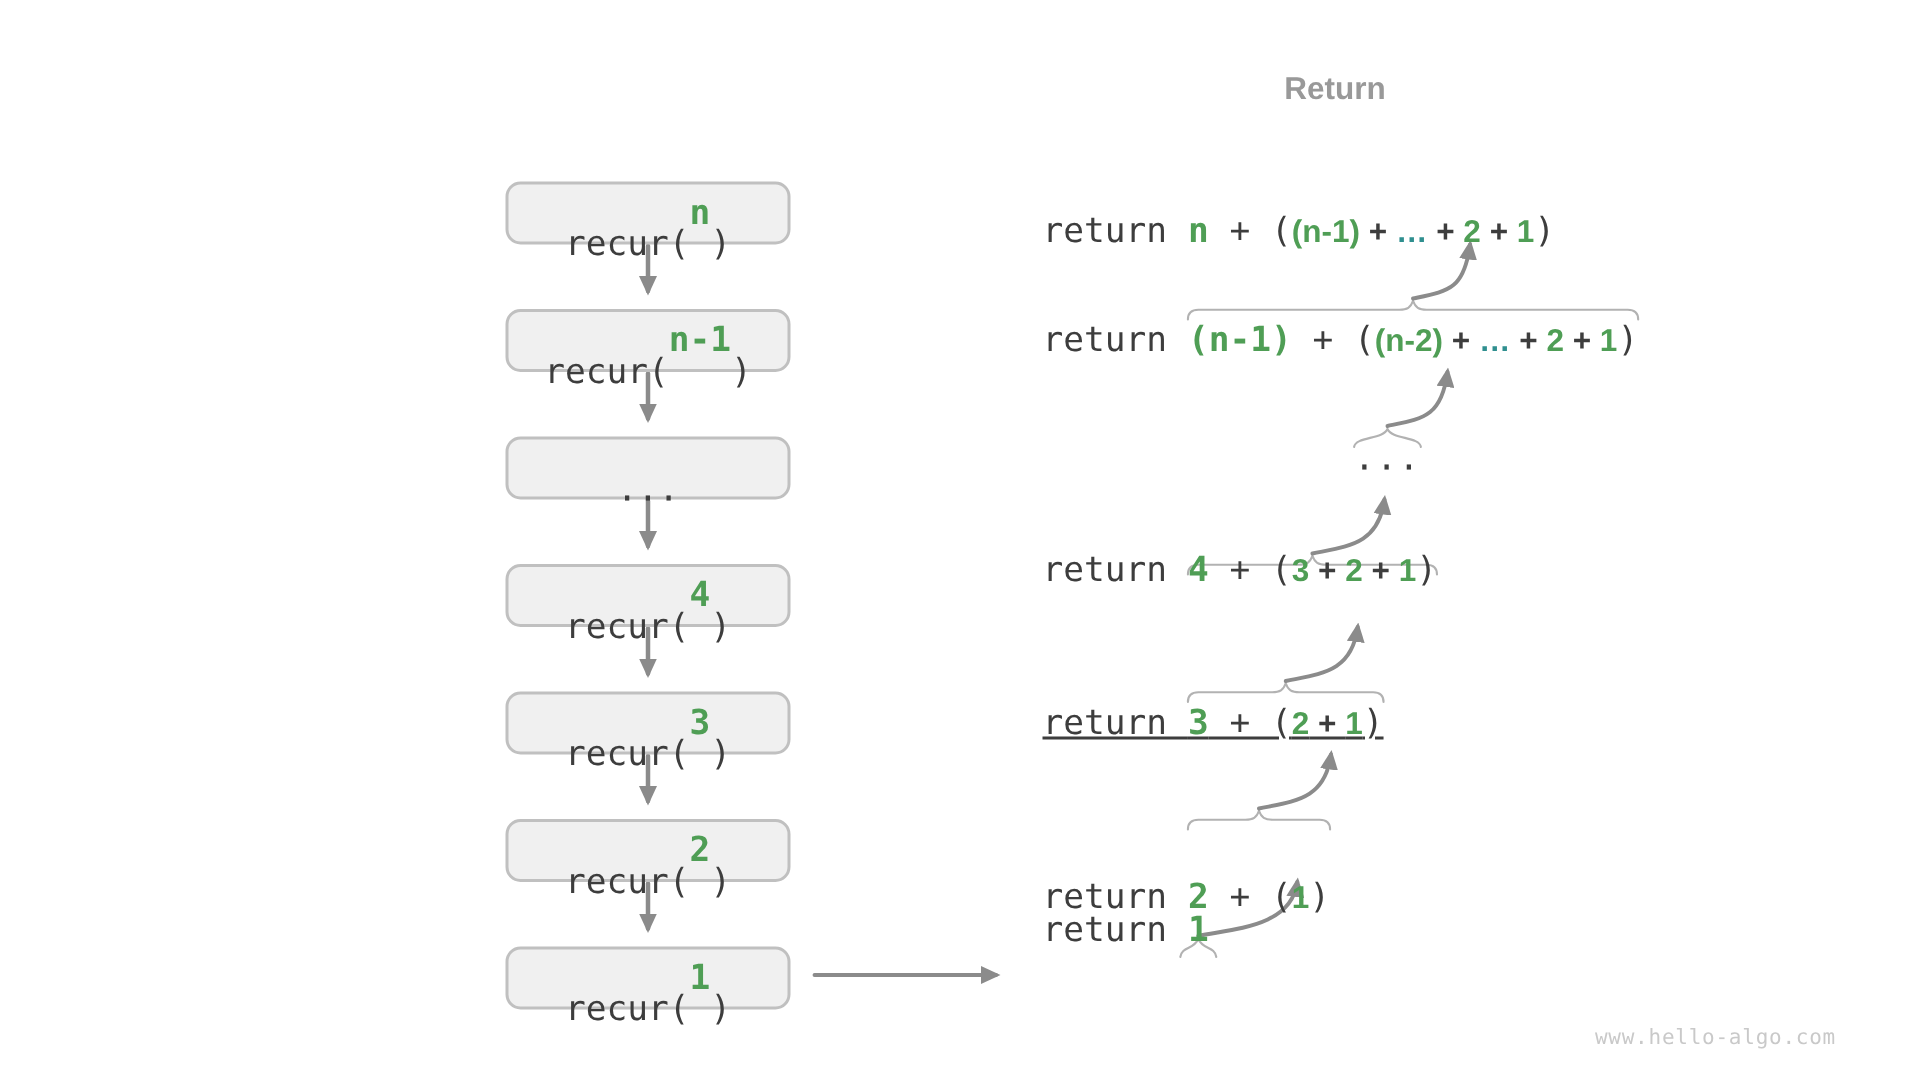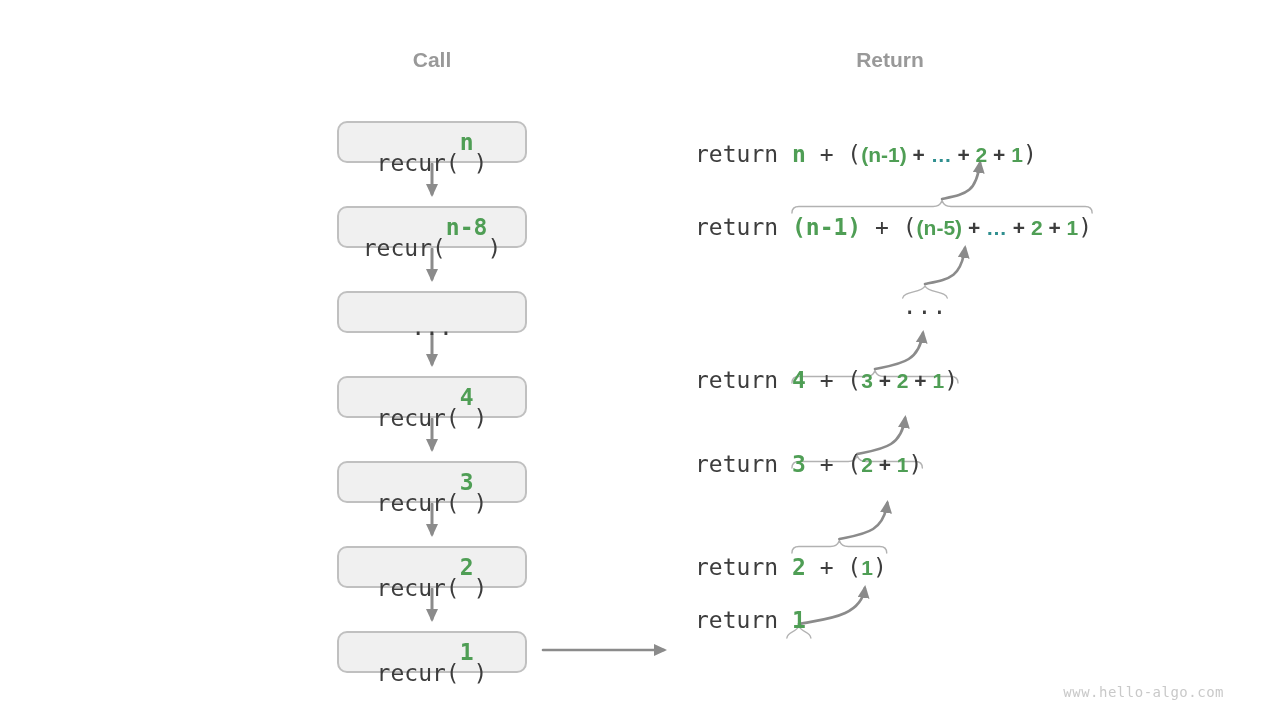--- a/index.html
+++ b/index.html
@@ -71,37 +71,36 @@
        L 830.3359375 546.5 C 835.3359375 546.5 837.8359375 545 839.3359375 540.5
        C 840.8359375 545 843.3359375 546.5 848.3359375 546.5
        L 879.734375 546.5 C 884.234375 546.5 886.734375 548.5 886.734375 553" fill="none" stroke-width="1.4" stroke-linecap="round" style="stroke: var(--brace);"></path>
       <path d="M 839.3359375 539 C 863.3359375 534 883.3359375 533 887.3359375 503" fill="none" stroke-width="2.6" stroke-linecap="round" marker-end="url(#ah)" style="stroke: var(--arrow);"></path>
       <path d="M 786.8671875 638 C 787.8671875 631 795.8671875 633 798.8671875 626
        C 801.8671875 633 809.8671875 631 810.8671875 638" fill="none" stroke-width="1.4" stroke-linecap="round" style="stroke: var(--brace);"></path>
       <path d="M 798.8671875 624 C 822.8671875 619 860.8671875 618 864.8671875 588" fill="none" stroke-width="2.6" stroke-linecap="round" marker-end="url(#ah)" style="stroke: var(--arrow);"></path>
       <path d="M 543 650 L 664 650" fill="none" stroke-width="2.6" stroke-linecap="round" marker-end="url(#ah)" style="stroke: var(--arrow);"></path>
     </svg>
 
-  <div class="hdr" id="hdr-call">Call</div>
   <div class="hdr" id="hdr-return">Return</div>
 
   <div id="call-col">
       <div class="cbox" style="top: 121px;"><span class="t-m">recur(</span><span class="t-g">n</span><span class="t-m">)</span></div>
-      <div class="cbox" style="top: 206px;"><span class="t-m">recur(</span><span class="t-g">n-8</span><span class="t-m">)</span></div>
+      <div class="cbox" style="top: 206px;"><span class="t-m">recur(</span><span class="t-g">n-1</span><span class="t-m">)</span></div>
       <div class="cbox" style="top: 291px;"><span class="t-m">···</span></div>
       <div class="cbox" style="top: 376px;"><span class="t-m">recur(</span><span class="t-g">4</span><span class="t-m">)</span></div>
       <div class="cbox" style="top: 461px;"><span class="t-m">recur(</span><span class="t-g">3</span><span class="t-m">)</span></div>
       <div class="cbox" style="top: 546px;"><span class="t-m">recur(</span><span class="t-g">2</span><span class="t-m">)</span></div>
       <div class="cbox" style="top: 631px;"><span class="t-m">recur(</span><span class="t-g">1</span><span class="t-m">)</span></div>
     </div>
   <div id="ret-col">
       <div class="rline" style="top: 138px;"><span class="t-m">return </span><span class="t-g">n</span><span class="t-m"> + (</span><span class="t-cg">(n-1)</span><span class="t-c"> + </span><span class="t-ct">…</span><span class="t-c"> + </span><span class="t-cg">2</span><span class="t-c"> + </span><span class="t-cg">1</span><span class="t-m">)</span></div>
-      <div class="rline" style="top: 211px;"><span class="t-m">return </span><span class="expr"><span class="t-g">(n-1)</span><span class="t-m"> + (</span><span class="t-cg">(n-5)</span><span class="t-c"> + </span><span class="t-ct">…</span><span class="t-c"> + </span><span class="t-cg">2</span><span class="t-c"> + </span><span class="t-cg">1</span><span class="t-m">)</span></span></div>
+      <div class="rline" style="top: 211px;"><span class="t-m">return </span><span class="expr"><span class="t-g">(n-1)</span><span class="t-m"> + (</span><span class="t-cg">(n-2)</span><span class="t-c"> + </span><span class="t-ct">…</span><span class="t-c"> + </span><span class="t-cg">2</span><span class="t-c"> + </span><span class="t-cg">1</span><span class="t-m">)</span></span></div>
       <div class="rline dots" style="top: 296px;"><span class="expr"><span class="t-m">···</span></span></div>
       <div class="rline" style="top: 364px;"><span class="t-m">return </span><span class="expr"><span class="t-g">4</span><span class="t-m"> + (</span><span class="t-cg">3</span><span class="t-c"> + </span><span class="t-cg">2</span><span class="t-c"> + </span><span class="t-cg">1</span><span class="t-m">)</span></span></div>
-      <div class="rline" style="top: 448px;"><span class="t-m">return </span><span class="expr"><span class="t-g">3</span><span class="t-m"> + (</span><span class="t-cg">2</span><span class="t-c"> + </span><span class="t-cg">1</span><span class="t-m">)</span></span></div>
-      <div class="rline" style="top: 551px;"><span class="t-m">return </span><span class="expr"><span class="t-g">2</span><span class="t-m"> + (</span><span class="t-cg">1</span><span class="t-m">)</span></span></div>
+      <div class="rline" style="top: 466px; text-decoration: underline;"><span class="t-m">return </span><span class="expr"><span class="t-g">3</span><span class="t-m"> + (</span><span class="t-cg">2</span><span class="t-c"> + </span><span class="t-cg">1</span><span class="t-m">)</span></span></div>
+      <div class="rline" style="top: 582px;"><span class="t-m">return </span><span class="expr"><span class="t-g">2</span><span class="t-m"> + (</span><span class="t-cg">1</span><span class="t-m">)</span></span></div>
       <div class="rline" style="top: 604px;"><span class="t-m">return </span><span class="expr"><span class="t-g">1</span></span></div>
     </div>
 
 
   <div class="watermark">www.hello-algo.com</div>
 </div>
 
 </body></html>

